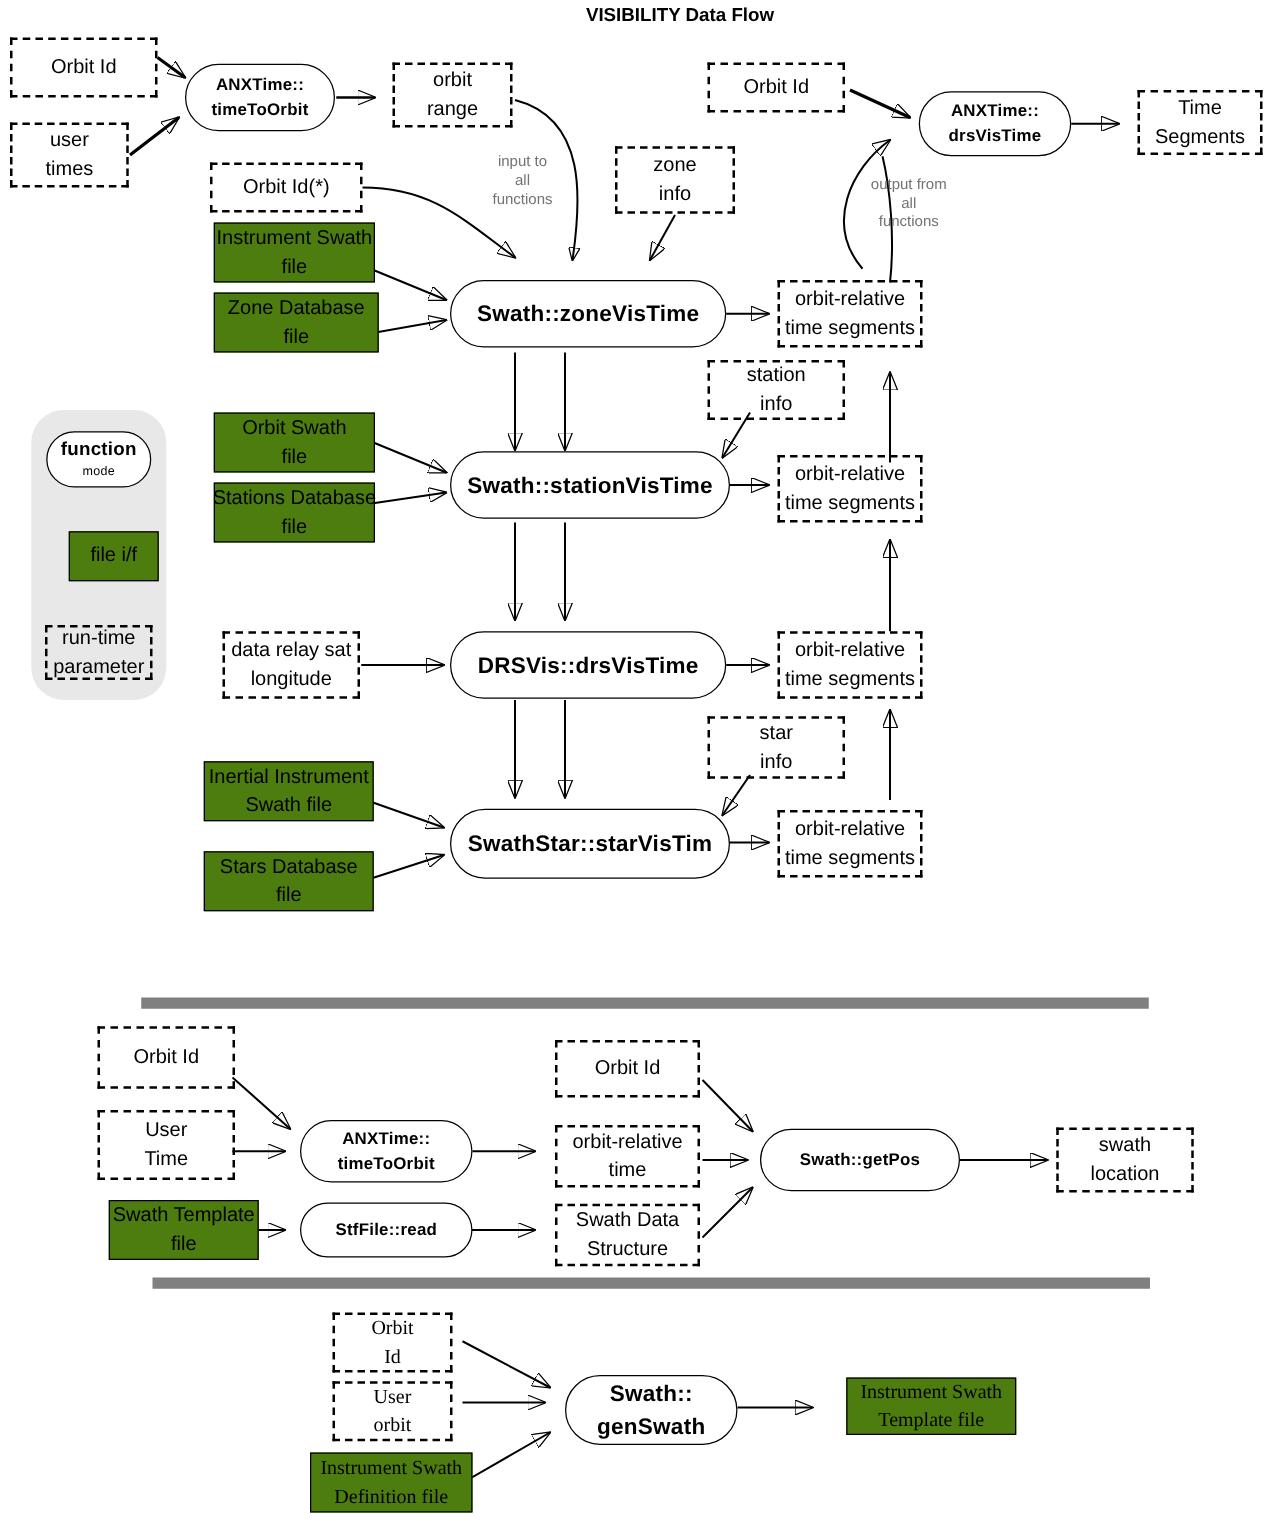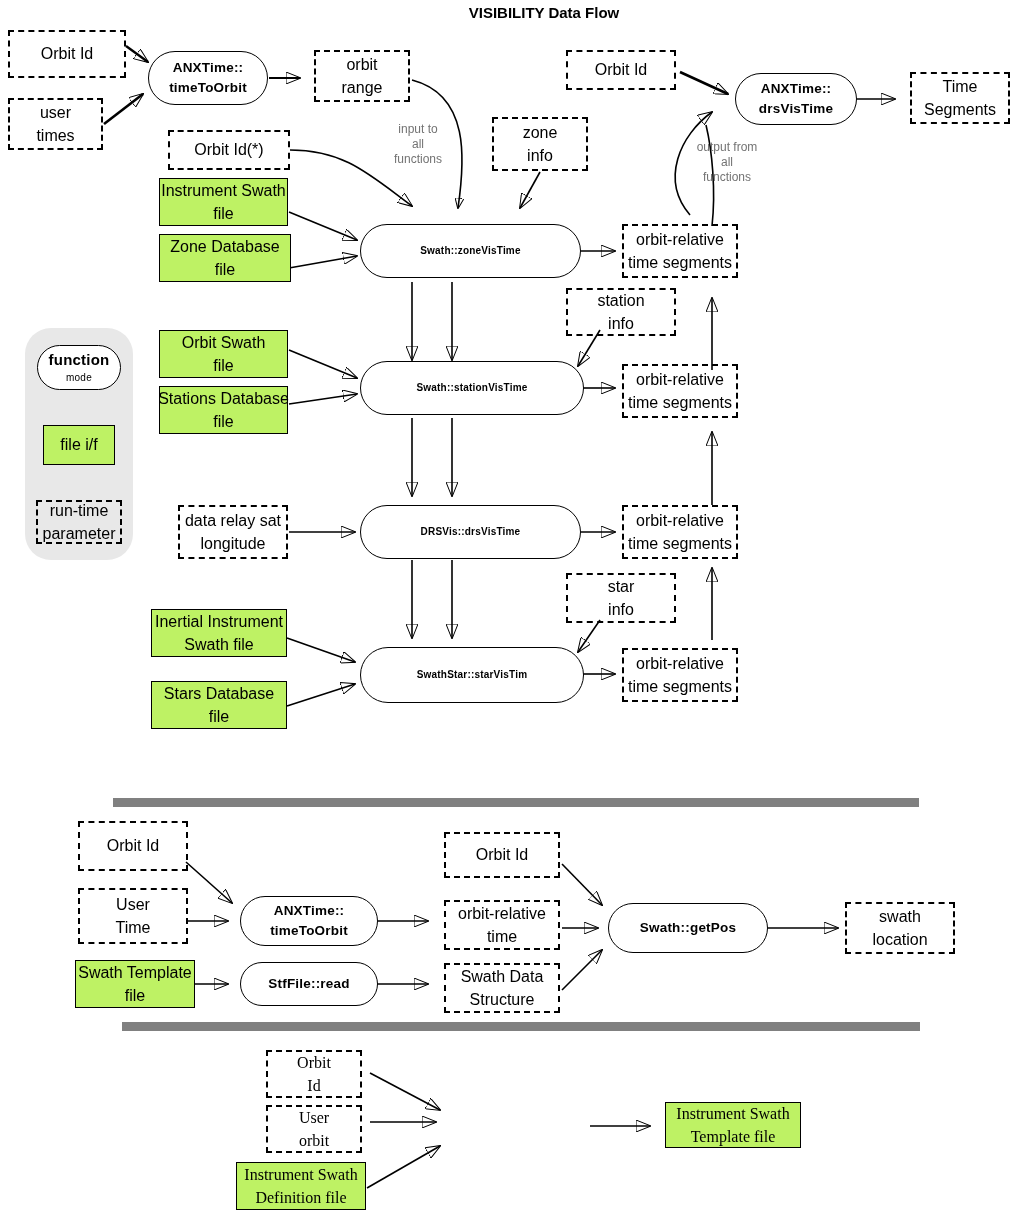--- a/index.html
+++ b/index.html
@@ -11,23 +11,23 @@
     font-size:15px;font-weight:bold;color:#000;font-family:"Liberation Sans",sans-serif;padding-left:32px;
   }
 
   
   .node{position:absolute;box-sizing:border-box;display:flex;flex-direction:column;
         align-items:center;justify-content:center;text-align:center;color:#000;
         font-size:16px;line-height:1.45;}
   .node .ln{display:block;white-space:nowrap;}
 
   .dashed{border:2px dashed #000;background:transparent;}
-  .solid{border:1.6px solid #000;background:#bef264;}
+  .solid{border:1.6px solid #000;background:#4d7c0f;margin-left:12px;}
   .rounded{border:1.6px solid #000;border-radius:999px;background:#fff;
-           font-weight:bold;font-size:10px;letter-spacing:.2px;}
+           font-weight:bold;font-size:18px;letter-spacing:.2px;}
   .rounded.small{font-size:13.5px;}
 
   
   .serif{font-family:"Liberation Serif", serif;}
 
   
   .anno{position:absolute;font-size:12px;line-height:1.25;text-align:center;color:#737373;}
 
   
   .legend-panel{position:absolute;background:#e8e8e8;border-radius:26px;}
@@ -299,18 +299,22 @@
     <span class="ln">Id</span>
   </div>
   <div class="node dashed serif" style="left:266px;top:1105px;width:96px;height:48px;">
     <span class="ln">User</span>
     <span class="ln">orbit</span>
   </div>
   <div class="node solid serif" style="left:236px;top:1162px;width:130px;height:48px;">
     <span class="ln">Instrument Swath</span>
     <span class="ln">Definition file</span>
   </div>
+  <div class="node rounded" style="left:452px;top:1100px;width:138px;height:56px;">
+    <span class="ln">Swath::</span>
+    <span class="ln">genSwath</span>
+  </div>
   <div class="node solid serif" style="left:665px;top:1102px;width:136px;height:46px;">
     <span class="ln">Instrument Swath</span>
     <span class="ln">Template file</span>
   </div>
 
 </div>
 
 </body></html>

